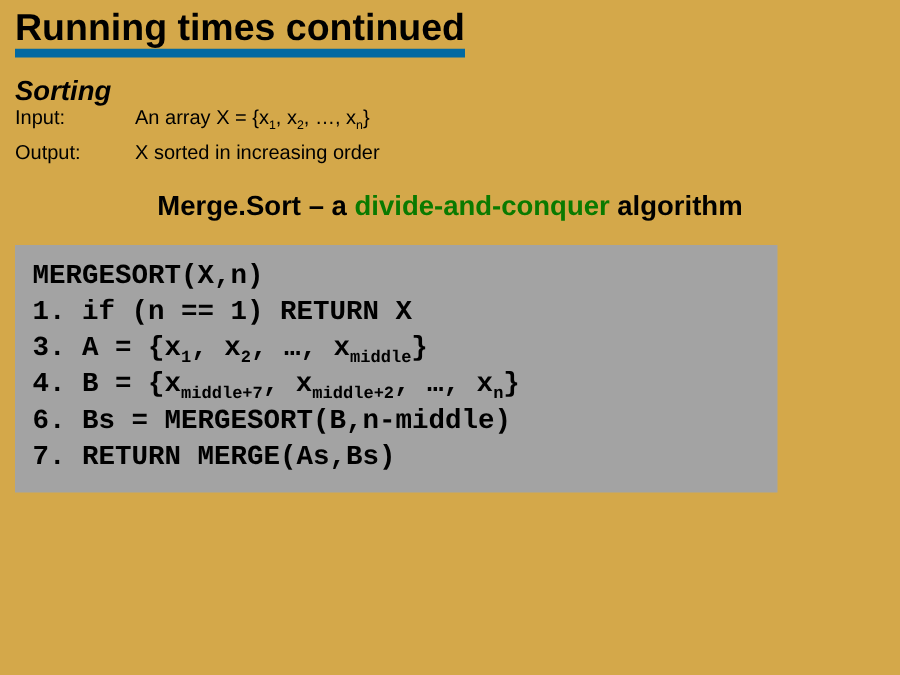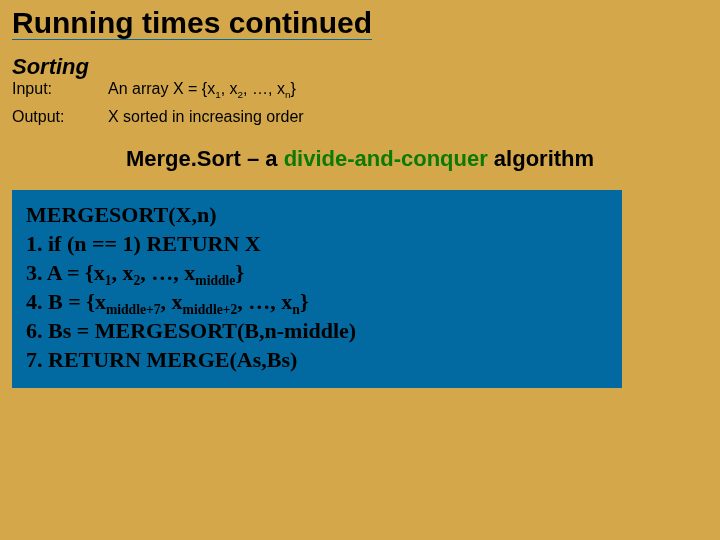--- a/index.html
+++ b/index.html
@@ -9,21 +9,21 @@
     background: #d4a84a;
     font-family: "Comic Sans MS", "Comic Sans", cursive, sans-serif;
     color: #000;
     padding: 6px 12px 12px 12px;
     overflow: hidden;
   }
   .title {
     font-size: 30px;
     font-weight: bold;
     color: #000;
-    border-bottom: 1px solid #0369a1;
+    border-bottom: 7px solid #0369a1;
     display: inline-block;
     padding-bottom: 0;
     margin-bottom: 14px;
     line-height: 1.1;
   }
   .section-head {
     font-size: 22px;
     font-weight: bold;
     font-style: italic;
   }
@@ -38,24 +38,24 @@
   .sub { font-size: 0.62em; vertical-align: sub; line-height: 0; }
   .merge-line {
     font-size: 22px;
     font-weight: bold;
     margin-top: 20px;
     margin-bottom: 18px;
     text-align: center;
   }
   .green { color: #0a7a00; }
   .codebox {
-    background: #0369a1;
+    background: #a3a3a3;
     padding: 10px 14px 14px 14px;
     width: 610px;
-    font-family: Liberation Serif, serif;
+    font-family: Liberation Mono, monospace;
     font-size: 22px;
     font-weight: bold;
     line-height: 1.32;
     color: #000;
   }
   .codebox .sub { font-size: 0.62em; vertical-align: sub; line-height: 0; font-weight: bold; }
 </style>
 </head>
 <body>
 

